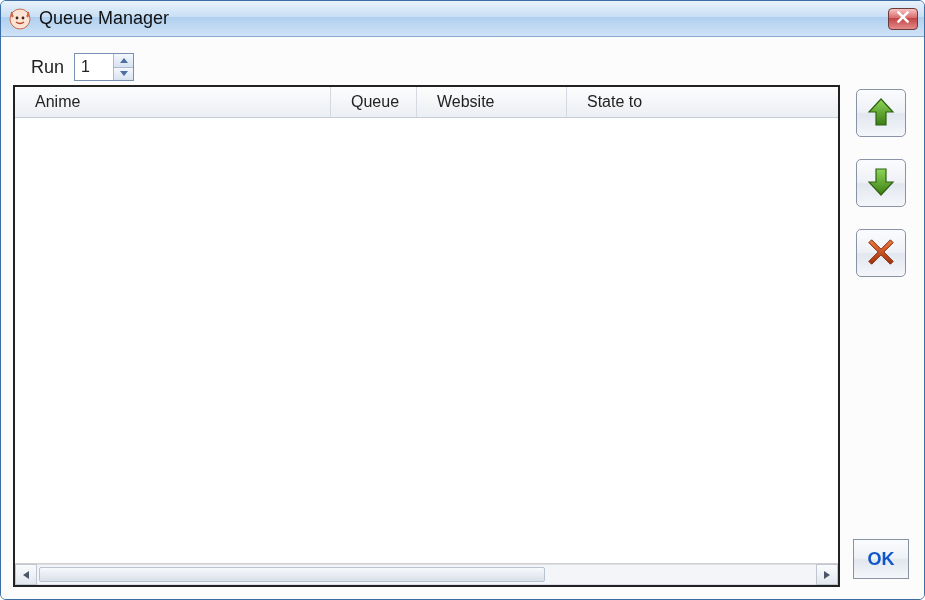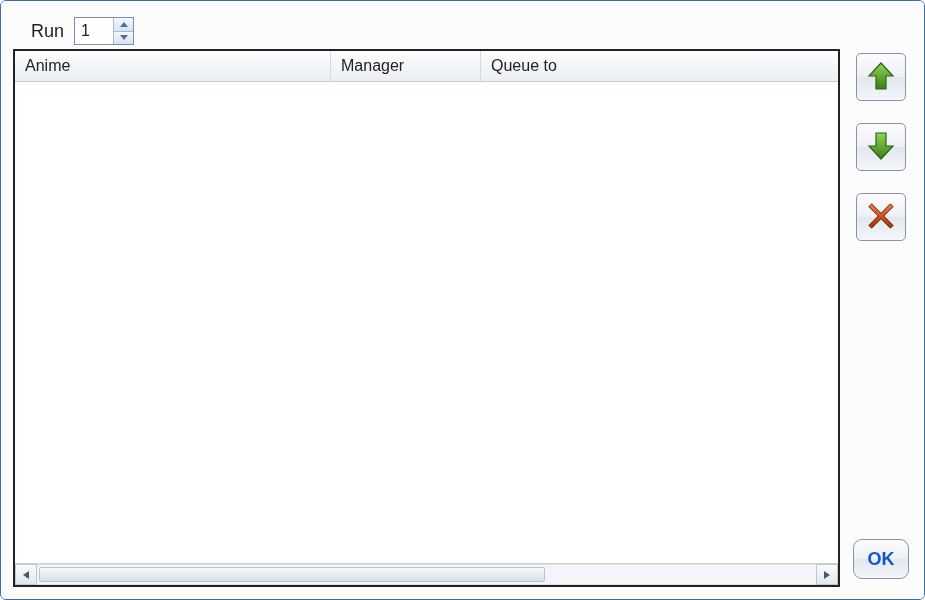--- a/index.html
+++ b/index.html
@@ -110,21 +110,21 @@
     min-width: 0;
   }
   .table-header {
     display: flex;
     background: linear-gradient(to bottom, #fdfdfe, #ebeef3);
     border-bottom: 1px solid #c7cdd7;
     font-size: 16px;
     color: #222;
   }
   .th {
-    padding: 6px 10px;
+    padding: 6px 20px;
     border-right: 1px solid #d4d9e2;
     white-space: nowrap;
     overflow: hidden;
   }
   .th:last-child { border-right: none; }
   .table-body {
     flex: 1;
     overflow: hidden;
     position: relative;
   }
@@ -178,37 +178,57 @@
     background: linear-gradient(to bottom, #fbfcfe 0%, #eef1f6 48%, #e2e7ef 52%, #f4f6fa 100%);
     display: flex;
     align-items: center;
     justify-content: center;
     cursor: default;
   }
   .ok-btn {
     width: 56px;
     height: 40px;
     border: 1px solid #8893a5;
-    border-radius: 9px;
+    border-radius: 0;
     background: linear-gradient(to bottom, #fbfcfe 0%, #eef1f6 48%, #e2e7ef 52%, #f4f6fa 100%);
     display: flex;
     align-items: center;
     justify-content: center;
     color: #1156c9;
     font-weight: bold;
     font-size: 18px;
     cursor: default;
     margin-bottom: 8px;
   }
 </style>
 </head>
 <body>
 
 <div class="window">
 
+  <div class="titlebar">
+    <span class="app-icon">
+      <svg viewBox="0 0 22 22" width="22" height="22">
+        <circle cx="11" cy="11" r="10" fill="#ffe3d4" stroke="#c96b4a" stroke-width="1"></circle>
+        <circle cx="8" cy="10" r="1.4" fill="#3a2a1a"></circle>
+        <circle cx="14" cy="10" r="1.4" fill="#3a2a1a"></circle>
+        <path d="M7 14 Q11 17 15 14" stroke="#b5452a" stroke-width="1.4" fill="none"></path>
+        <path d="M3 4 Q2 7 4 9" stroke="#c96b4a" stroke-width="2" fill="none"></path>
+        <path d="M19 4 Q20 7 18 9" stroke="#c96b4a" stroke-width="2" fill="none"></path>
+      </svg>
+    </span>
+    <span class="title-text">Queue Manager</span>
+    <div class="close-btn">
+      <span>
+        <svg viewBox="0 0 12 12" width="14" height="14">
+          <path d="M2 2 L10 10 M10 2 L2 10" stroke="#fff" stroke-width="2.2" stroke-linecap="round"></path>
+        </svg>
+      </span>
+    </div>
+  </div>
 
   <div class="controls-row">
     <span>Run</span>
     <span class="spinner">
       <input type="text" value="1" style="">
       <span class="spin-btns">
         <span class="spin-btn">
           <svg viewBox="0 0 8 5" width="8" height="5">
               <path d="M0 5 L4 0 L8 5 Z" fill="#4a6fa5"></path>
             </svg>
@@ -219,22 +239,23 @@
             </svg>
         </span>
       </span>
     </span>
   </div>
 
   <div class="main-area">
     <div class="table-wrap">
       <div class="table-header">
         <div class="th" style="flex:0 0 316px">Anime</div>
-        <div class="th" style="flex:0 0 150px">Manager</div>
-        <div class="th" style="flex:1">Queue to</div>
+        <div class="th" style="flex:0 0 86px">Queue</div>
+        <div class="th" style="flex:0 0 150px">Website</div>
+        <div class="th" style="flex:1">State to</div>
       </div>
       <div class="table-body"></div>
       <div class="hscroll">
         <div class="arrow">
           <svg viewBox="0 0 6 8" width="6" height="8">
               <path d="M6 0 L0 4 L6 8 Z" fill="#4a5568"></path>
             </svg>
         </div>
         <div class="track">
           <div class="thumb"></div>

